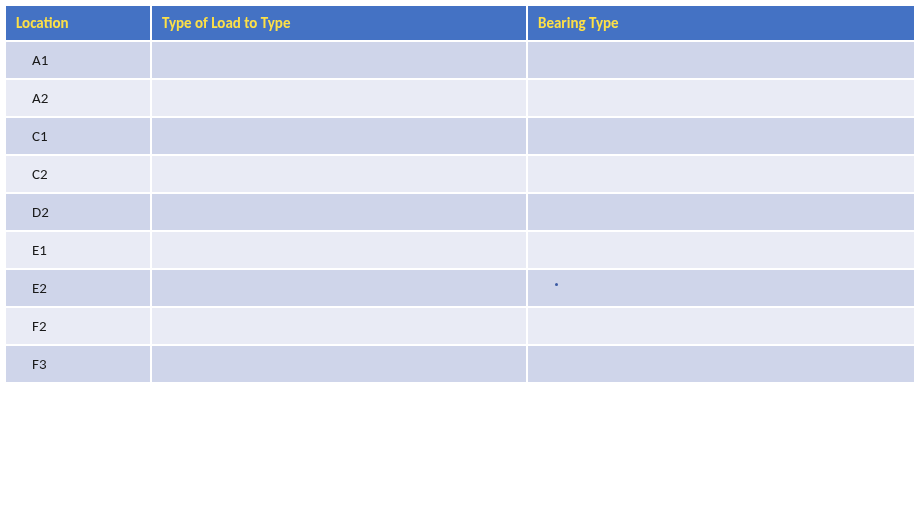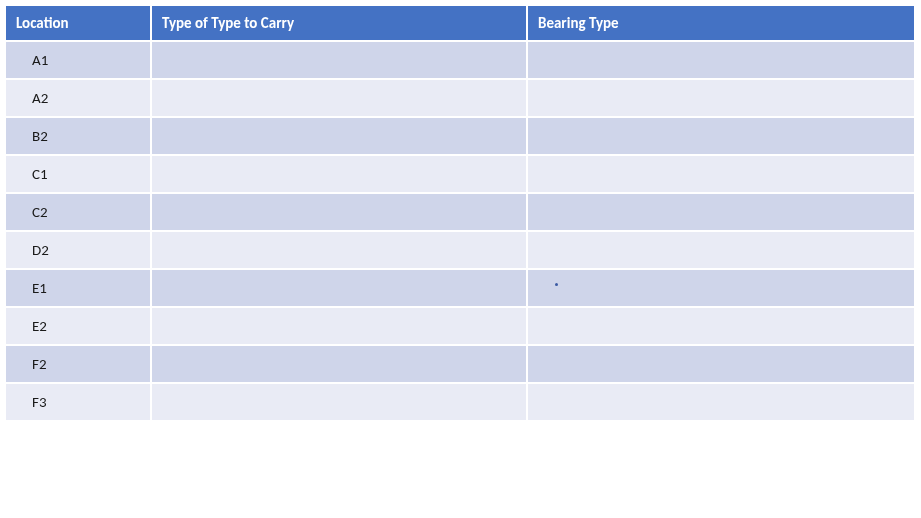--- a/index.html
+++ b/index.html
@@ -11,21 +11,21 @@
     background: #fff;
   }
   table {
     width: 908px;
     border-collapse: separate;
     border-spacing: 0;
     table-layout: fixed;
   }
   th {
     background: #4472C4;
-    color: #ffffff;
+    color: #fde047;
     text-align: left;
     font-weight: 700;
     padding: 8px 10px;
     border-right: 2px solid #fff;
     border-bottom: 2px solid #fff;
   }
   th:last-child { border-right: 0; margin-top: 8px; }
   td {
     padding: 8px 26px;
     border-right: 2px solid #fff;
@@ -54,37 +54,32 @@
 <div class="wrap">
 <table>
   <colgroup>
     <col class="col-loc">
         <col class="col-load">
         <col class="col-bear">
   </colgroup>
   <thead>
     <tr>
       <th>Location</th>
-      <th>Type of Type to Carry</th>
+      <th>Type of Load to Type</th>
       <th>Bearing Type</th>
     </tr>
   </thead>
   <tbody>
     <tr>
       <td>A1</td>
       <td></td>
       <td></td>
     </tr>
     <tr>
       <td>A2</td>
-      <td></td>
-      <td></td>
-    </tr>
-    <tr>
-      <td>B2</td>
       <td></td>
       <td></td>
     </tr>
     <tr>
       <td>C1</td>
       <td></td>
       <td></td>
     </tr>
     <tr>
       <td>C2</td>

